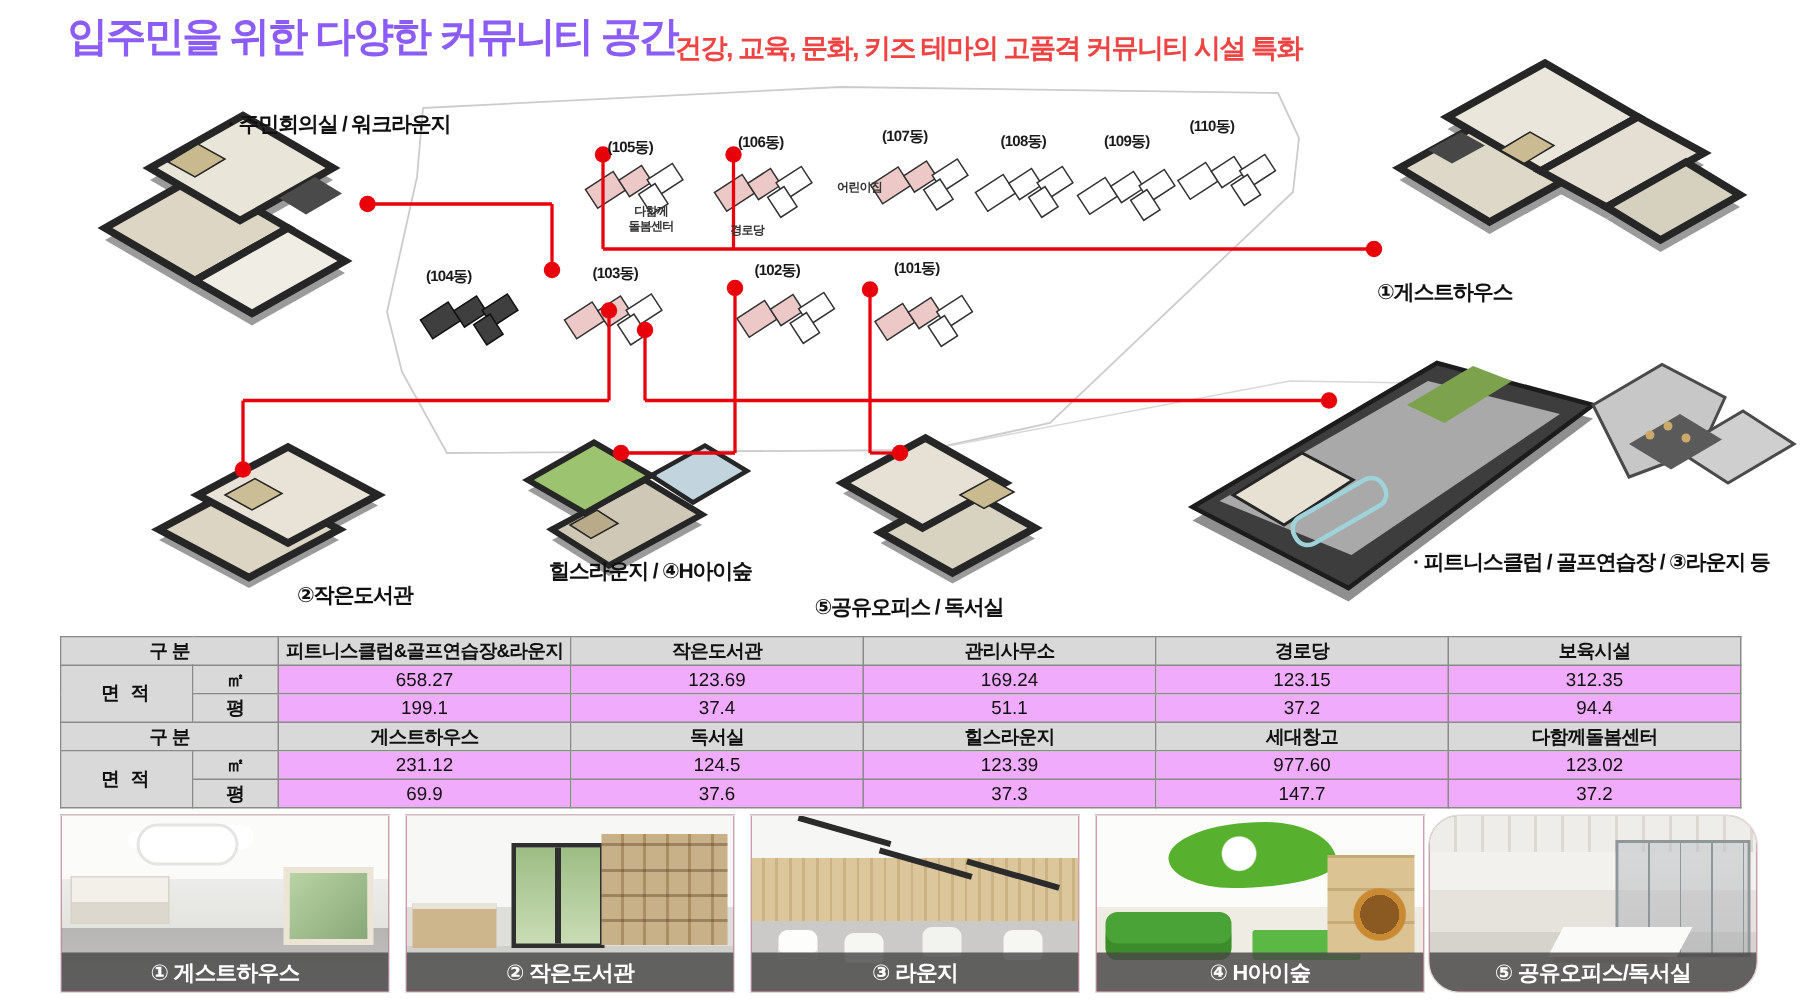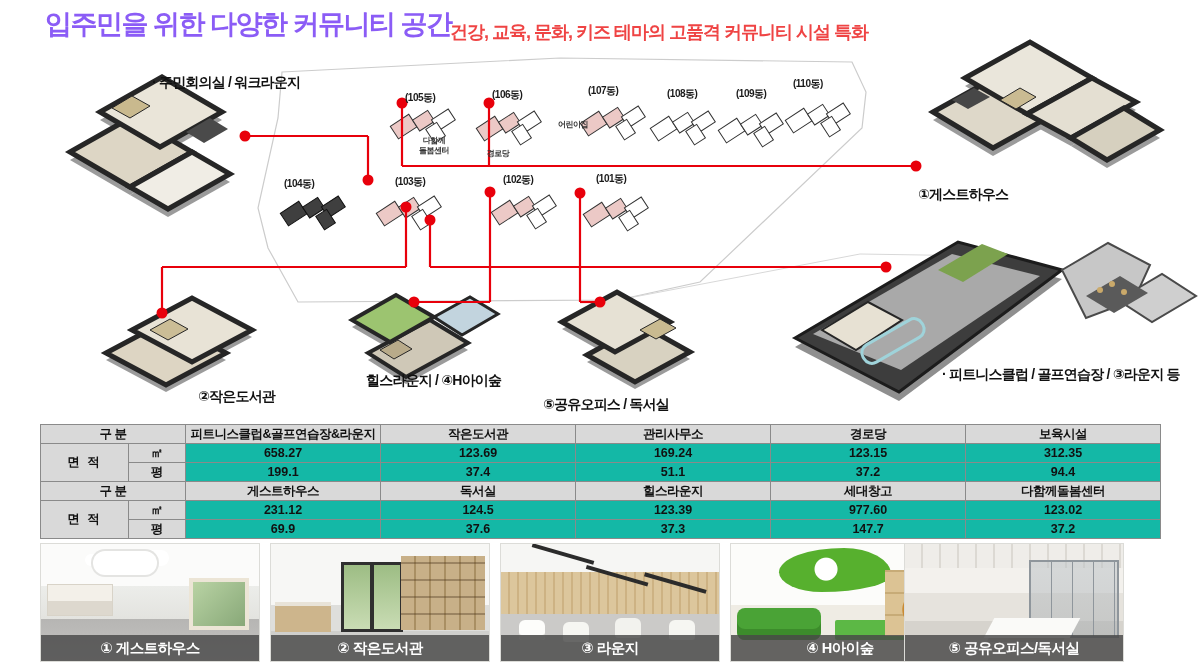--- a/index.html
+++ b/index.html
@@ -16,21 +16,21 @@
   .ann{position:absolute;font-size:8px;font-weight:600;color:#333;letter-spacing:-0.5px;
        white-space:pre-line;text-align:center;line-height:1.2;}
   
   table.area{position:absolute;left:40px;top:424px;width:1120px;border-collapse:collapse;
              table-layout:fixed;font-size:12.5px;color:#111;padding-left:12px;}
   table.area td{border:1px solid #8a8a8a;text-align:center;vertical-align:middle;height:18px;
                 padding:0 2px;overflow:hidden;white-space:nowrap;}
   table.area td.hd{background:#d9d9d9;font-weight:700;letter-spacing:-0.5px;}
   table.area td.lab{background:#d9d9d9;font-weight:700;letter-spacing:2px;}
   table.area td.unit{background:#d9d9d9;font-weight:600;}
-  table.area td.val{background:#14b8a6;font-weight:700;}
+  table.area td.val{background:#f0abfc;font-weight:400;}
   
   .photo{position:absolute;top:543px;width:218px;height:117px;overflow:hidden;background:#be185d;
          border:1px solid #dcdcd8;}
   .caption{position:absolute;left:0;right:0;bottom:0;height:26px;background:rgba(72,72,72,.82);
            color:#fff;font-weight:700;font-size:14.5px;display:flex;align-items:center;
            justify-content:center;letter-spacing:-0.5px;}
   .art{position:absolute;inset:0;}
   .art i{position:absolute;display:block;}
   
   .art1{background:linear-gradient(180deg,#fbfbfa 0,#fbfbfa 36%,#ecedea 36%,#e3e3df 64%,#b6b5b3 64%,#c6c5c3 100%);}
@@ -373,21 +373,21 @@
         <div class="caption">③ 라운지</div>
       </div>
       <div class="photo" style="left: 730px;">
         <div class="art art4">
           <i class="p1"></i>
           <i class="p2"></i>
           <i class="p3"></i>
         </div>
         <div class="caption">④ H아이숲</div>
       </div>
-      <div class="photo" style="left: 904px;">
+      <div class="photo" style="left: 952px; border-radius: 21px;">
         <div class="art art5">
           <i class="p1"></i>
           <i class="p2"></i>
           <i class="p3"></i>
         </div>
         <div class="caption">⑤ 공유오피스/독서실</div>
       </div>
     </div>
 </div>
 

